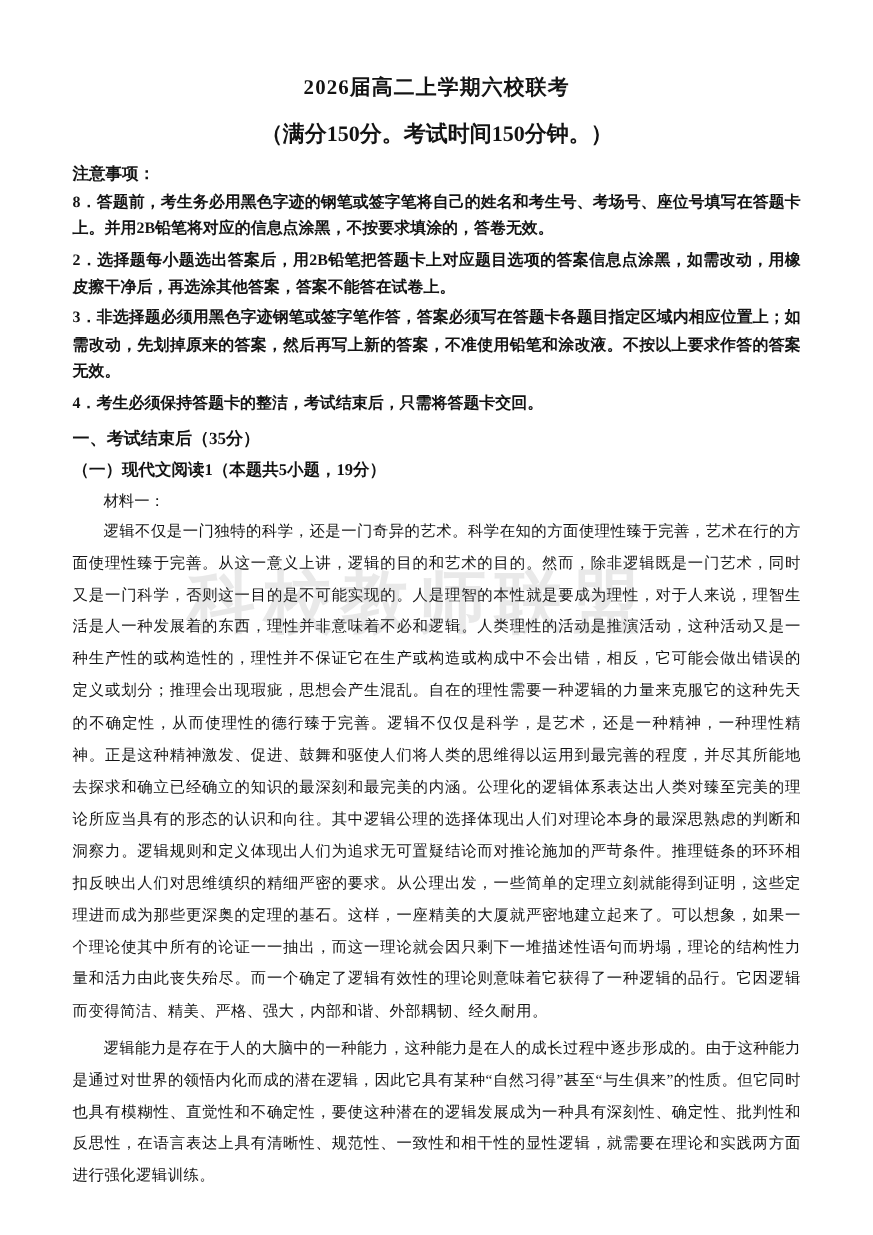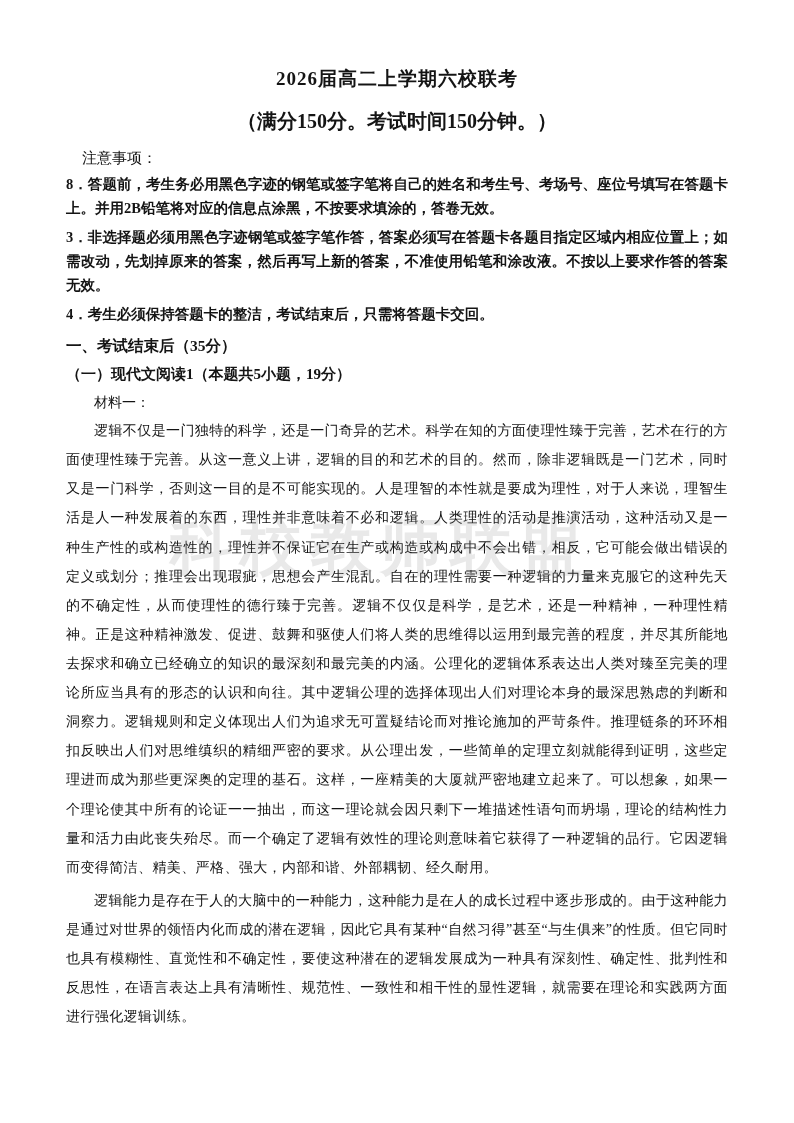--- a/index.html
+++ b/index.html
@@ -46,22 +46,22 @@
     letter-spacing: 1px;
   }
   .score-line {
     text-align: center;
     font-size: 20px;
     font-weight: bold;
     margin: 16px 0 0 0;
   }
   .notice-heading {
     font-size: 15px;
-    font-weight: normal;
-    margin: 14px 0 0 16px;
+    font-weight: bold;
+    margin: 14px 0 0 0;
   }
   .notice-item {
     font-size: 14.5px;
     font-weight: bold;
     line-height: 1.68;
     text-align: justify;
     margin: 4px 0 0 0;
   }
   .section-heading {
     font-size: 15.5px;
@@ -97,20 +97,21 @@
 <div class="page">
 
   <div class="watermark">科校教师联盟</div>
 
   <h1 class="title">2026届高二上学期六校联考</h1>
   <div class="score-line">（满分150分。考试时间150分钟。）</div>
 
   <div class="notice-heading">注意事项：</div>
 
   <p class="notice-item">8．答题前，考生务必用黑色字迹的钢笔或签字笔将自己的姓名和考生号、考场号、座位号填写在答题卡上。并用2B铅笔将对应的信息点涂黑，不按要求填涂的，答卷无效。</p>
+  <p class="notice-item">2．选择题每小题选出答案后，用2B铅笔把答题卡上对应题目选项的答案信息点涂黑，如需改动，用橡皮擦干净后，再选涂其他答案，答案不能答在试卷上。</p>
   <p class="notice-item">3．非选择题必须用黑色字迹钢笔或签字笔作答，答案必须写在答题卡各题目指定区域内相应位置上；如需改动，先划掉原来的答案，然后再写上新的答案，不准使用铅笔和涂改液。不按以上要求作答的答案无效。</p>
   <p class="notice-item">4．考生必须保持答题卡的整洁，考试结束后，只需将答题卡交回。</p>
 
   <div class="section-heading">一、考试结束后（35分）</div>
   <div class="sub-heading">（一）现代文阅读1（本题共5小题，19分）</div>
   <div class="material-label">材料一：</div>
 
   <p class="passage-paragraph">逻辑不仅是一门独特的科学，还是一门奇异的艺术。科学在知的方面使理性臻于完善，艺术在行的方面使理性臻于完善。从这一意义上讲，逻辑的目的和艺术的目的。然而，除非逻辑既是一门艺术，同时又是一门科学，否则这一目的是不可能实现的。人是理智的本性就是要成为理性，对于人来说，理智生活是人一种发展着的东西，理性并非意味着不必和逻辑。人类理性的活动是推演活动，这种活动又是一种生产性的或构造性的，理性并不保证它在生产或构造或构成中不会出错，相反，它可能会做出错误的定义或划分；推理会出现瑕疵，思想会产生混乱。自在的理性需要一种逻辑的力量来克服它的这种先天的不确定性，从而使理性的德行臻于完善。逻辑不仅仅是科学，是艺术，还是一种精神，一种理性精神。正是这种精神激发、促进、鼓舞和驱使人们将人类的思维得以运用到最完善的程度，并尽其所能地去探求和确立已经确立的知识的最深刻和最完美的内涵。公理化的逻辑体系表达出人类对臻至完美的理论所应当具有的形态的认识和向往。其中逻辑公理的选择体现出人们对理论本身的最深思熟虑的判断和洞察力。逻辑规则和定义体现出人们为追求无可置疑结论而对推论施加的严苛条件。推理链条的环环相扣反映出人们对思维缜织的精细严密的要求。从公理出发，一些简单的定理立刻就能得到证明，这些定理进而成为那些更深奥的定理的基石。这样，一座精美的大厦就严密地建立起来了。可以想象，如果一个理论使其中所有的论证一一抽出，而这一理论就会因只剩下一堆描述性语句而坍塌，理论的结构性力量和活力由此丧失殆尽。而一个确定了逻辑有效性的理论则意味着它获得了一种逻辑的品行。它因逻辑而变得简洁、精美、严格、强大，内部和谐、外部耦韧、经久耐用。</p>
   <p class="passage-paragraph">逻辑能力是存在于人的大脑中的一种能力，这种能力是在人的成长过程中逐步形成的。由于这种能力是通过对世界的领悟内化而成的潜在逻辑，因此它具有某种“自然习得”甚至“与生俱来”的性质。但它同时也具有模糊性、直觉性和不确定性，要使这种潜在的逻辑发展成为一种具有深刻性、确定性、批判性和反思性，在语言表达上具有清晰性、规范性、一致性和相干性的显性逻辑，就需要在理论和实践两方面进行强化逻辑训练。</p>
 

